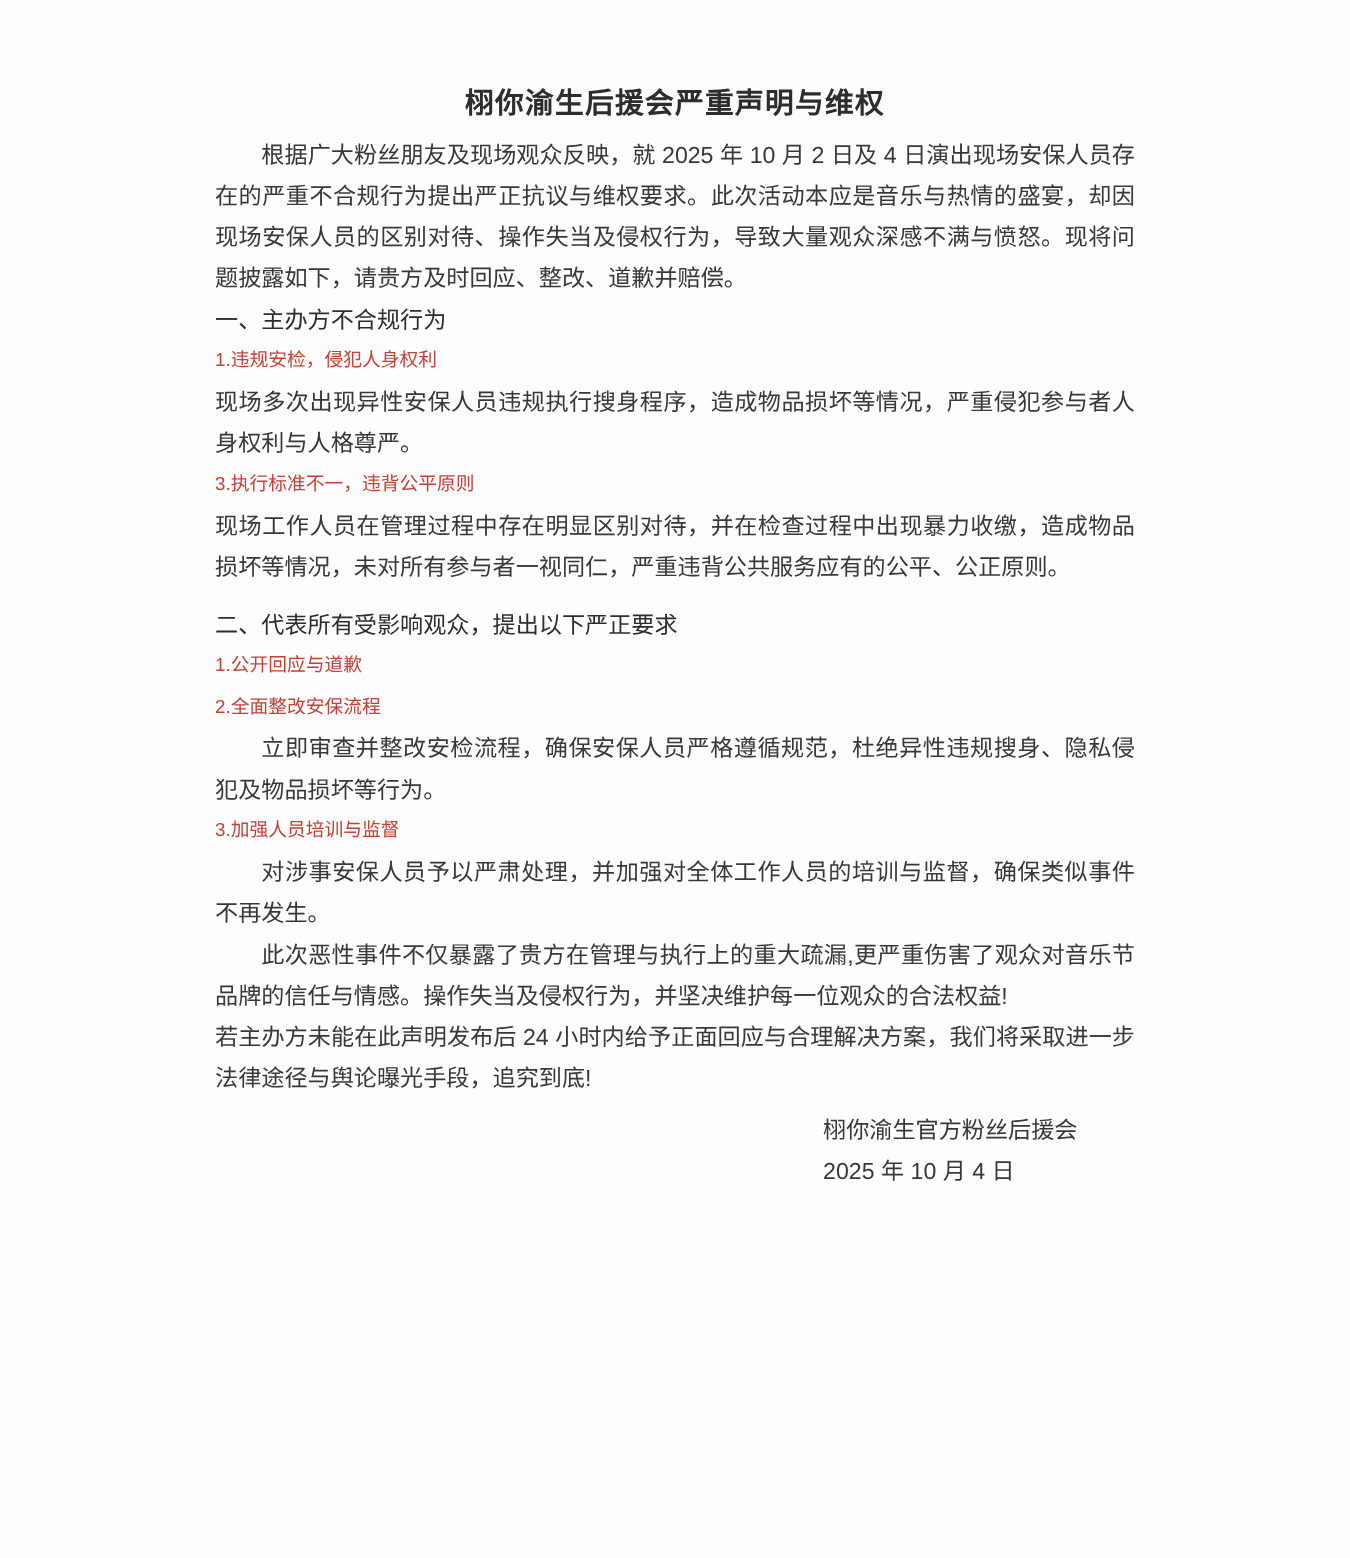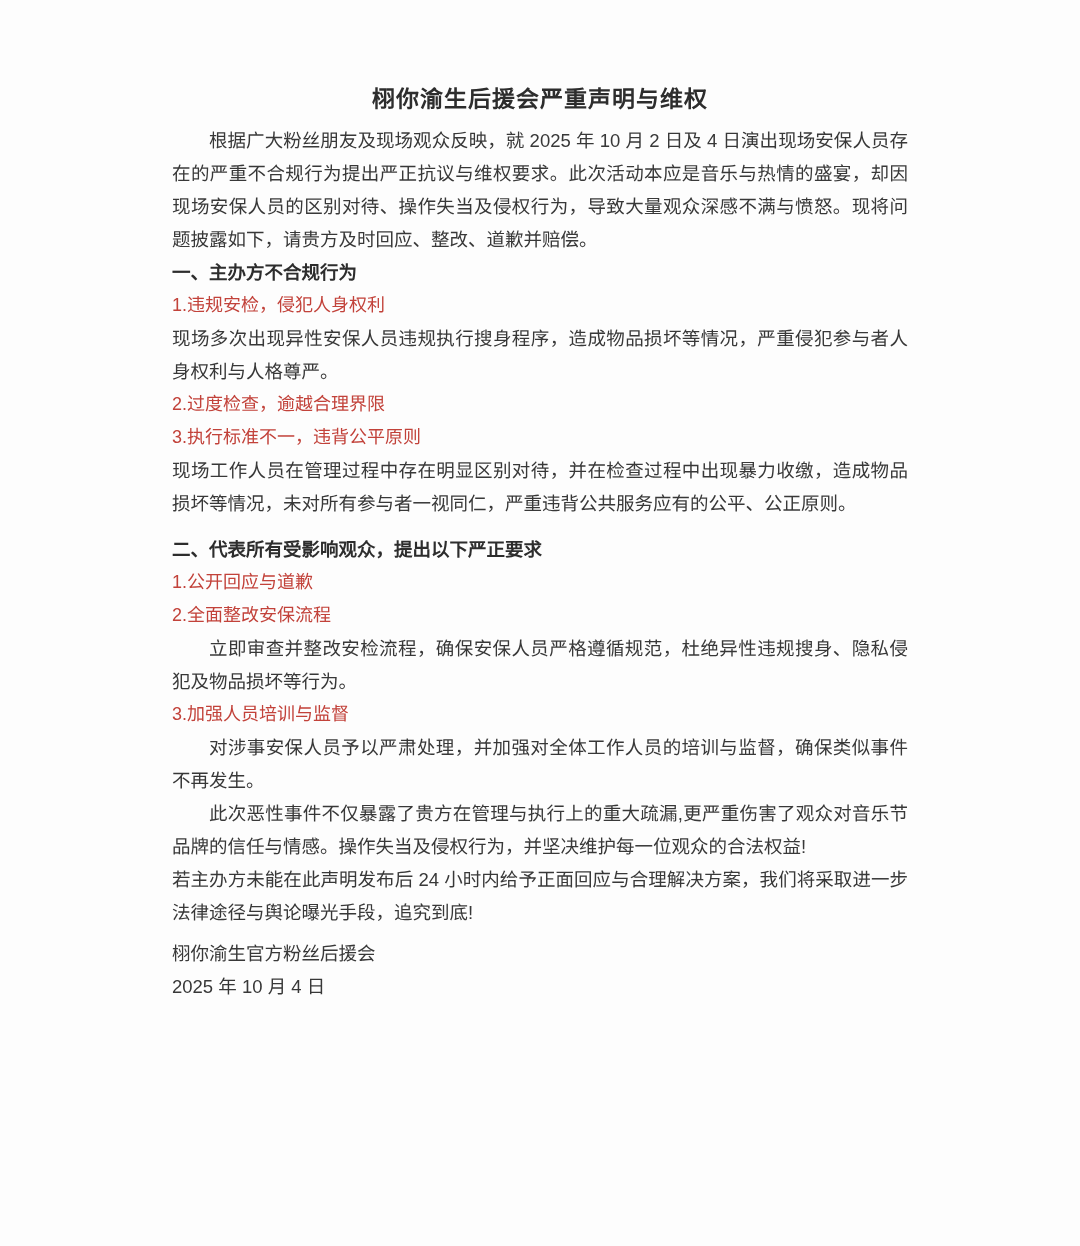--- a/index.html
+++ b/index.html
@@ -12,21 +12,21 @@
   html,body{width:1080px;background:var(--bg);}
   body{
     height:1246px;
     font-family:"Liberation Sans","DejaVu Sans",sans-serif;
     color:var(--body-text);
     overflow:hidden;
   }
   .page{
     width:736px;
     margin:0 auto;
-    padding-top:79px;
+    padding-top:62px;
   }
   .title{
     font-size:23px;
     font-weight:700;
     line-height:40px;
     text-align:center;
     color:var(--heading-text);
     margin-bottom:5px;
     letter-spacing:1px;
   }
@@ -34,33 +34,34 @@
     font-size:18.5px;
     line-height:33px;
     font-weight:400;
     color:var(--body-text);
     text-align:justify;
   }
   .indent{text-indent:2em;}
   .sec-heading{
     font-size:18.5px;
     line-height:33px;
-    font-weight:700;
+    font-weight:400;
     color:var(--heading-text);
   }
   .sec2{margin-top:13px;}
   .red-sub{
-    font-size:18px;
+    font-size:15px;
     line-height:33px;
     font-weight:400;
     color:var(--accent-red);
   }
   .signature-wrap{
     margin-top:8px;
     display:flex;
+    justify-content:flex-end;
   }
   .signature-inner{
     text-align:center;
     margin-right:46px;
   }
 </style>
 </head>
 <body>
 
 <div class="page">
@@ -68,21 +69,20 @@
   <h1 class="title">栩你渝生后援会严重声明与维权</h1>
 
 
   <p class="para indent">根据广大粉丝朋友及现场观众反映，就 2025 年 10 月 2 日及 4 日演出现场安保人员存在的严重不合规行为提出严正抗议与维权要求。此次活动本应是音乐与热情的盛宴，却因现场安保人员的区别对待、操作失当及侵权行为，导致大量观众深感不满与愤怒。现将问题披露如下，请贵方及时回应、整改、道歉并赔偿。</p>
 
   <h2 class="sec-heading">一、主办方不合规行为</h2>
 
   <h3 class="red-sub">1.违规安检，侵犯人身权利</h3>
   <p class="para">现场多次出现异性安保人员违规执行搜身程序，造成物品损坏等情况，严重侵犯参与者人身权利与人格尊严。</p>
 
-  <h3 class="red-sub">2.过度检查，逾越合理界限</h3>
 
   <h3 class="red-sub">3.执行标准不一，违背公平原则</h3>
   <p class="para">现场工作人员在管理过程中存在明显区别对待，并在检查过程中出现暴力收缴，造成物品损坏等情况，未对所有参与者一视同仁，严重违背公共服务应有的公平、公正原则。</p>
 
   <h2 class="sec-heading sec2">二、代表所有受影响观众，提出以下严正要求</h2>
 
   <h3 class="red-sub">1.公开回应与道歉</h3>
 
   <h3 class="red-sub">2.全面整改安保流程</h3>
   <p class="para indent">立即审查并整改安检流程，确保安保人员严格遵循规范，杜绝异性违规搜身、隐私侵犯及物品损坏等行为。</p>

